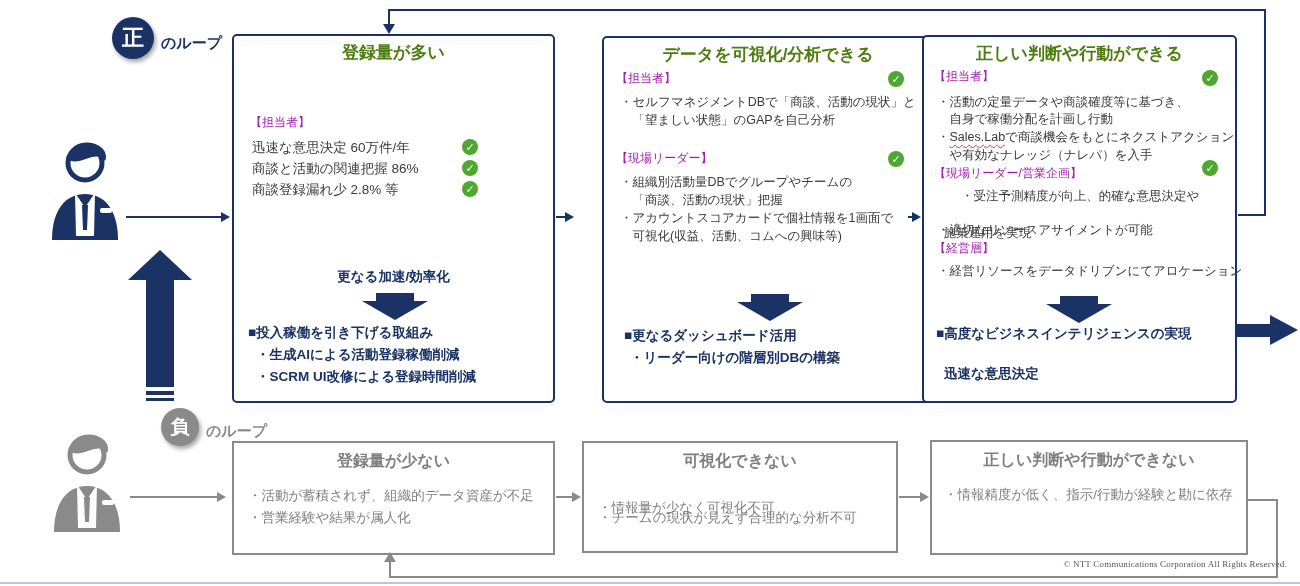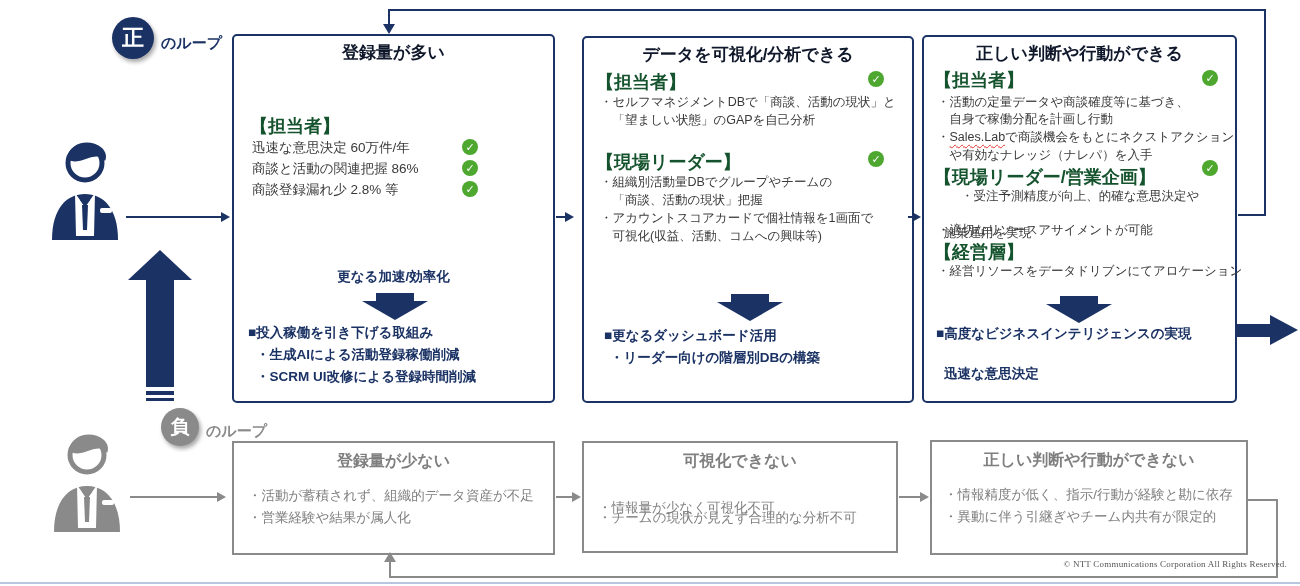--- a/index.html
+++ b/index.html
@@ -2,23 +2,23 @@
 <html><head>
 <meta charset="utf-8">
 <style>
   * { margin:0; padding:0; box-sizing:border-box; }
   html,body { background:#fff; }
   body { font-family:"Liberation Sans","DejaVu Sans",sans-serif; }
   #stage { position:relative; width:1300px; height:586px; background:#fff; overflow:hidden; }
 
   .pbox { position:absolute; border:2px solid #1b3264; border-radius:5px; background:#fff; }
   .gbox { position:absolute; border:2px solid #8a8a8a; background:#fff; }
-  .ptitle { position:absolute; left:0; right:0; top:5px; text-align:center; color:#0f172a; font-weight:bold; font-size:17px; }
+  .ptitle { position:absolute; left:0; right:0; top:5px; text-align:center; color:#4d7c0f; font-weight:bold; font-size:17px; }
   .gtitle { position:absolute; left:0; right:0; top:8px; text-align:center; color:#7f7f7f; font-weight:bold; font-size:16px; }
-  .role { position:absolute; font-weight:bold; font-size:18px; color:#14532d; white-space:nowrap; }
+  .role { position:absolute; font-weight:normal; font-size:12px; color:#a21caf; white-space:nowrap; }
   .m  { position:absolute; font-size:13.5px; color:#3a3a3a; white-space:nowrap; }
   .bl { position:absolute; font-size:12.5px; color:#3a3a3a; white-space:nowrap; }
   .gl { position:absolute; font-size:13.5px; color:#7f7f7f; white-space:nowrap; }
   .oc { position:absolute; font-size:13.5px; font-weight:bold; color:#1b3264; white-space:nowrap; }
   .tl { position:absolute; left:0; right:0; text-align:center; font-size:13.5px; font-weight:bold; color:#1b3264; }
 
   .check { position:absolute; width:16px; height:16px; border-radius:50%; background:#4EA72E; color:#fff;
            font-size:11px; font-weight:bold; text-align:center; line-height:16px; }
 
   .hline-n { position:absolute; height:2px; background:#1b3264; }
@@ -91,21 +91,21 @@
     <div class="da-bar" style="left:142px; top:257px;"></div>
     <div class="da-head" style="left:128px; top:265px;"></div>
     <div class="oc" style="left:14px; top:288px;">■投入稼働を引き下げる取組み</div>
     <div class="oc" style="left:22px; top:310px;">・生成AIによる活動登録稼働削減</div>
     <div class="oc" style="left:22px; top:332px;">・SCRM UI改修による登録時間削減</div>
   </div>
 
   <div class="hline-n" style="left:556px; top:216px; width:10px;"></div>
   <div class="ah-right-n" style="left:565px; top:212px;"></div>
 
-  <div class="pbox" style="left:582px; top:36px; width:332px; height:367px;">
+  <div class="pbox" style="left:602px; top:36px; width:332px; height:367px;">
     <div class="ptitle">データを可視化/分析できる</div>
     <div class="role" style="left:12px; top:32px;">【担当者】</div>
     <div class="check" style="left:284px; top:33px;">✓</div>
     <div class="bl" style="left:16px; top:56px;">・セルフマネジメントDBで「商談、活動の現状」と</div>
     <div class="bl" style="left:16px; top:74px;">　「望ましい状態」のGAPを自己分析</div>
     <div class="role" style="left:12px; top:112px;">【現場リーダー】</div>
     <div class="check" style="left:284px; top:113px;">✓</div>
     <div class="bl" style="left:16px; top:136px;">・組織別活動量DBでグループやチームの</div>
     <div class="bl" style="left:16px; top:154px;">　「商談、活動の現状」把握</div>
     <div class="bl" style="left:16px; top:172px;">・アカウントスコアカードで個社情報を1画面で</div>
@@ -173,21 +173,20 @@
     <div class="gl" style="left:14px; top:44px;margin-top:12px;">・情報量が少なく可視化不可</div>
     <div class="gl" style="left:14px; top:66px;">・チームの現状が見えず合理的な分析不可</div>
   </div>
 
   <div class="hline-g" style="left:899px; top:496px; width:22px;"></div>
   <div class="ah-right-g" style="left:920px; top:492px;"></div>
 
   <div class="gbox" style="left:930px; top:440px; width:318px; height:115px;">
     <div class="gtitle">正しい判断や行動ができない</div>
     <div class="gl" style="left:12px; top:44px;">・情報精度が低く、指示/行動が経験と勘に依存</div>
-    <div class="gl" style="left:12px; top:66px;">・異動に伴う引継ぎやチーム内共有が限定的</div>
   </div>
 
   <div class="hline-g" style="left:1248px; top:499px; width:30px;"></div>
   <div class="vline-g" style="left:1276px; top:499px; height:79px;"></div>
   <div class="hline-g" style="left:389px; top:576px; width:889px;"></div>
   <div class="vline-g" style="left:389px; top:561px; height:17px;"></div>
   <div class="ah-up-g" style="left:384px; top:552px;"></div>
 
   <div class="copyright" style="right:13px; top:559px;font-family:Liberation Serif, serif;">© NTT Communications Corporation All Rights Reserved.</div>
   <div class="footer-line"></div>

